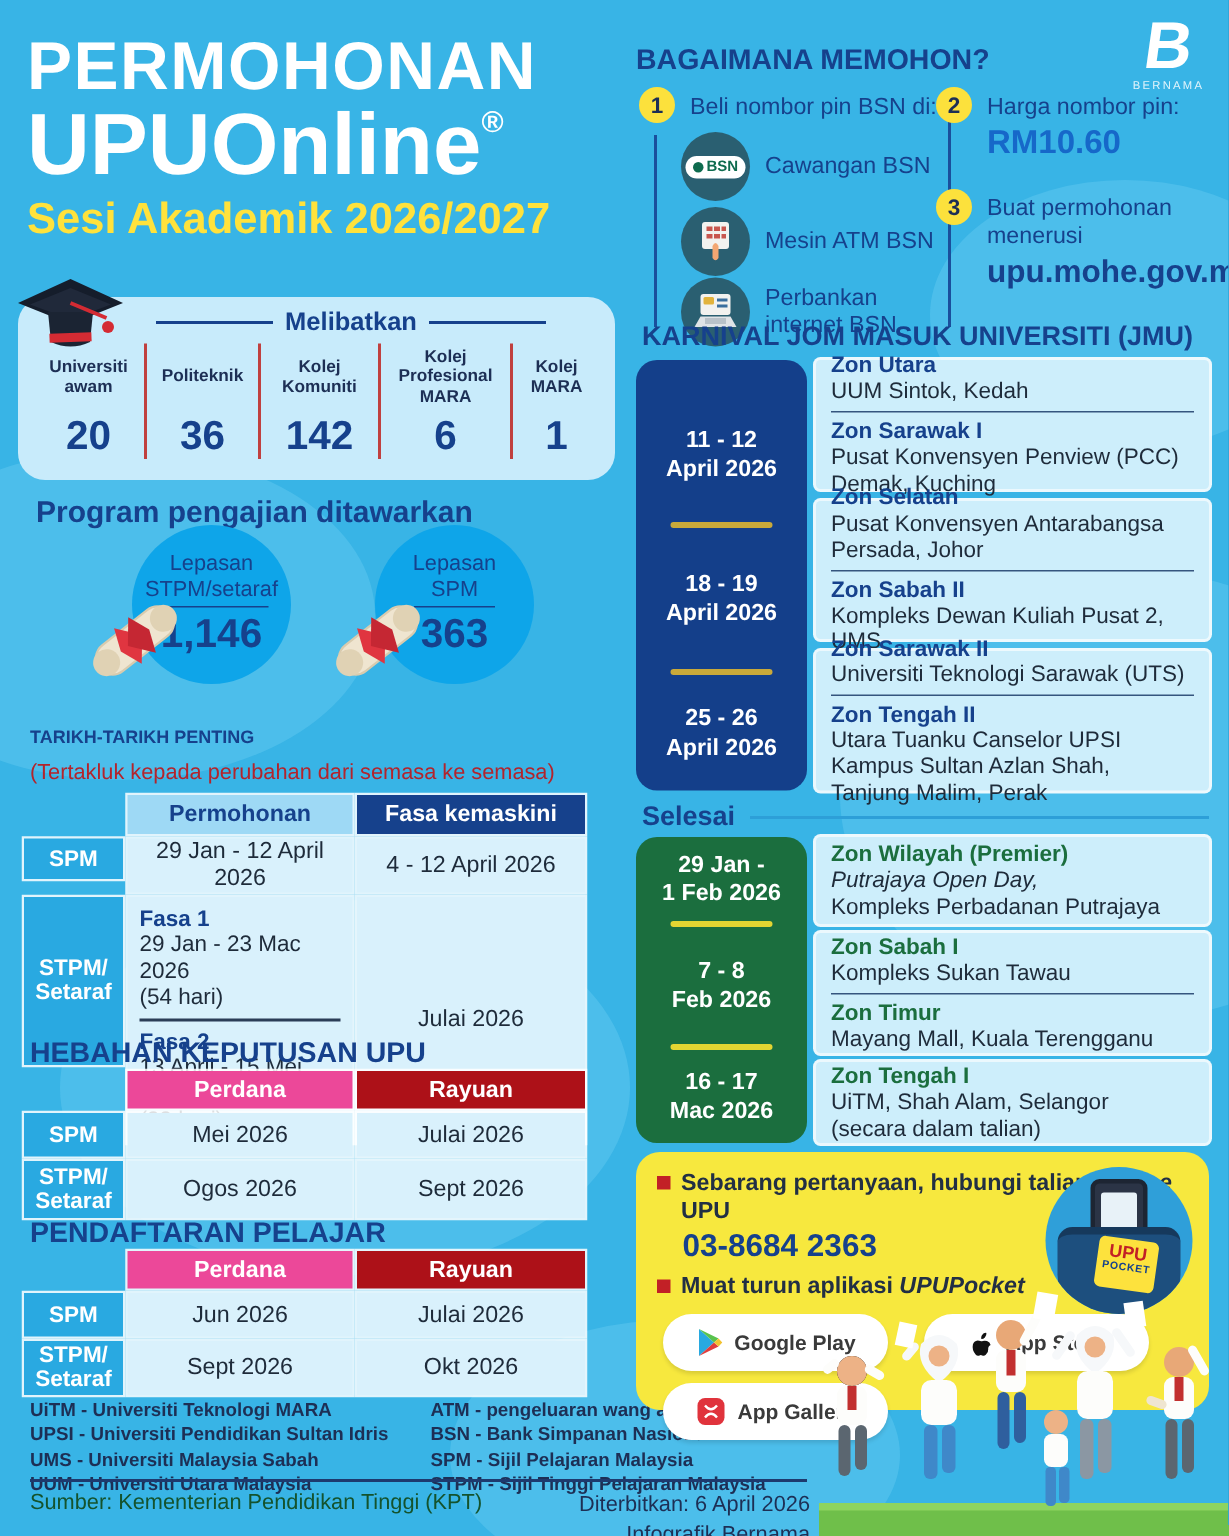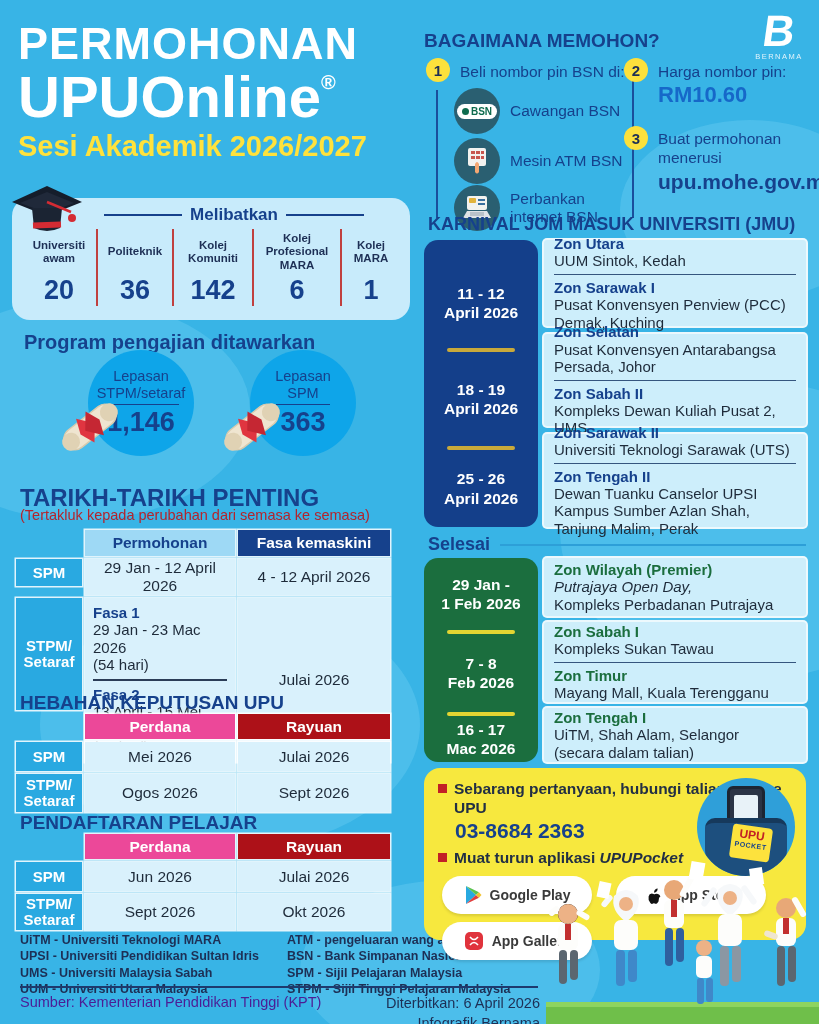--- a/index.html
+++ b/index.html
@@ -35,21 +35,21 @@
   .prog-title { position:absolute; left:24px; top:331px; font-size:20px; font-weight:bold; color:#16418c; }
   .pcircle { position:absolute; width:106px; height:106px; border-radius:50%; background:#0ea5e9;
              display:flex; flex-direction:column; align-items:center; justify-content:center; text-align:center; }
   .pc1 { left:88px; top:350px; } .pc2 { left:250px; top:350px; }
   .pcircle .lab { font-size:14.5px; color:#16418c; line-height:1.12; }
   .pcircle .val { font-size:27px; font-weight:bold; color:#16418c; border-top:1.5px solid #16418c;
                   margin-top:3px; padding:2px 4px 0 4px; }
   .scroll-icon { position:absolute; left:-34px; bottom:-10px; }
 
   
-  .h2l { position:absolute; color:#16418c; font-weight:bold; font-size:24px; }
+  .h2l { position:absolute; color:#16418c; font-weight:bold; font-size:12px; }
   .note { position:absolute; color:#b3242c; font-size:14.5px; }
   .dtable { position:absolute; left:16px; display:grid; grid-template-columns:66px 150px 152px; gap:3px; }
   .cell { display:flex; align-items:center; justify-content:center; text-align:center;
           box-shadow:0 0 0 1.5px rgba(255,255,255,.85); }
   .ghost { background:transparent; box-shadow:none; }
   .hdr-light { background:#9ed9f5; color:#16418c; font-weight:bold; font-size:15.5px; }
   .hdr-navy  { background:#16418c; color:#fff; font-weight:bold; font-size:15.5px; }
   .hdr-blue  { background:#ec4899; color:#fff; font-weight:bold; font-size:15.5px; }
   .hdr-red   { background:#ad1118; color:#fff; font-weight:bold; font-size:15.5px; }
   .rowlab { background:#29a9e1; color:#fff; font-weight:bold; font-size:15px; line-height:1.05;
@@ -59,21 +59,21 @@
                align-items:flex-start; justify-content:center; text-align:left; padding:6px 8px; }
   .fasa b { color:#16418c; font-size:15px; }
   .fasa div { line-height:1.18; }
   .fasa-div { width:100%; height:1.5px; background:#2b3d57; margin:5px 0; }
 
   
   .glossary { position:absolute; left:20px; top:932px; display:flex; gap:22px;
               color:#1d2f55; font-size:12.5px; font-weight:bold; line-height:1.3; }
   .glossary .gcol { width:245px; }
   .foot-line { position:absolute; left:20px; top:986px; width:518px; height:2px; background:#1d3a6e; }
-  .foot-src { position:absolute; left:20px; top:994px; font-size:14.5px; color:#4c1d95; }
+  .foot-src { position:absolute; left:20px; top:994px; font-size:14.5px; color:#14532d; }
   .foot-pub { position:absolute; left:300px; top:994px; width:240px; text-align:right;
               font-size:14.5px; color:#1d2f55; line-height:1.35; }
 
   
   .h2r { color:#16418c; font-weight:bold; }
   .howto { position:absolute; left:424px; top:30px; width:382px; height:190px; }
   .howto-title { font-size:19px; }
   .numcircle { position:absolute; width:24px; height:24px; border-radius:50%; background:#fce13c;
                color:#1d2f55; font-weight:bold; font-size:15px; display:flex; align-items:center;
                justify-content:center; }
@@ -409,33 +409,33 @@
           <div>Kompleks Dewan Kuliah Pusat 2, UMS</div>
         </div>
       </div>
       <div class="ev-cell" style="height:93px;">
         <div class="ev">
           <div class="zone">Zon Sarawak II</div>
           <div>Universiti Teknologi Sarawak (UTS)</div>
         </div>
         <div class="ev">
           <div class="zone">Zon Tengah II</div>
-          <div>Dewan Tuanku Canselor UPSI Kampus Sumber Azlan Shah, Tanjung Malim, Perak</div>
+          <div>Utara Tuanku Canselor UPSI Kampus Sultan Azlan Shah, Tanjung Malim, Perak</div>
         </div>
       </div>
     </div>
   </div>
 
   <div class="selesai-head">
     <span class="txt">Selesai</span>
     <span class="line"></span>
   </div>
   <div class="ztable" style="top:558px;">
     <div class="date-col green" style="height:204px;">
-      <div class="date-block" style="height:72px;">
+      <div class="date-block" style="height:56px;">
         <span>29 Jan -</span>
         <span>1 Feb 2026</span>
       </div>
       <div class="yellow-div"></div>
       <div class="date-block" style="height:78px;">
         <span>7 - 8</span>
         <span>Feb 2026</span>
       </div>
       <div class="yellow-div"></div>
       <div class="date-block" style="flex:1;">

